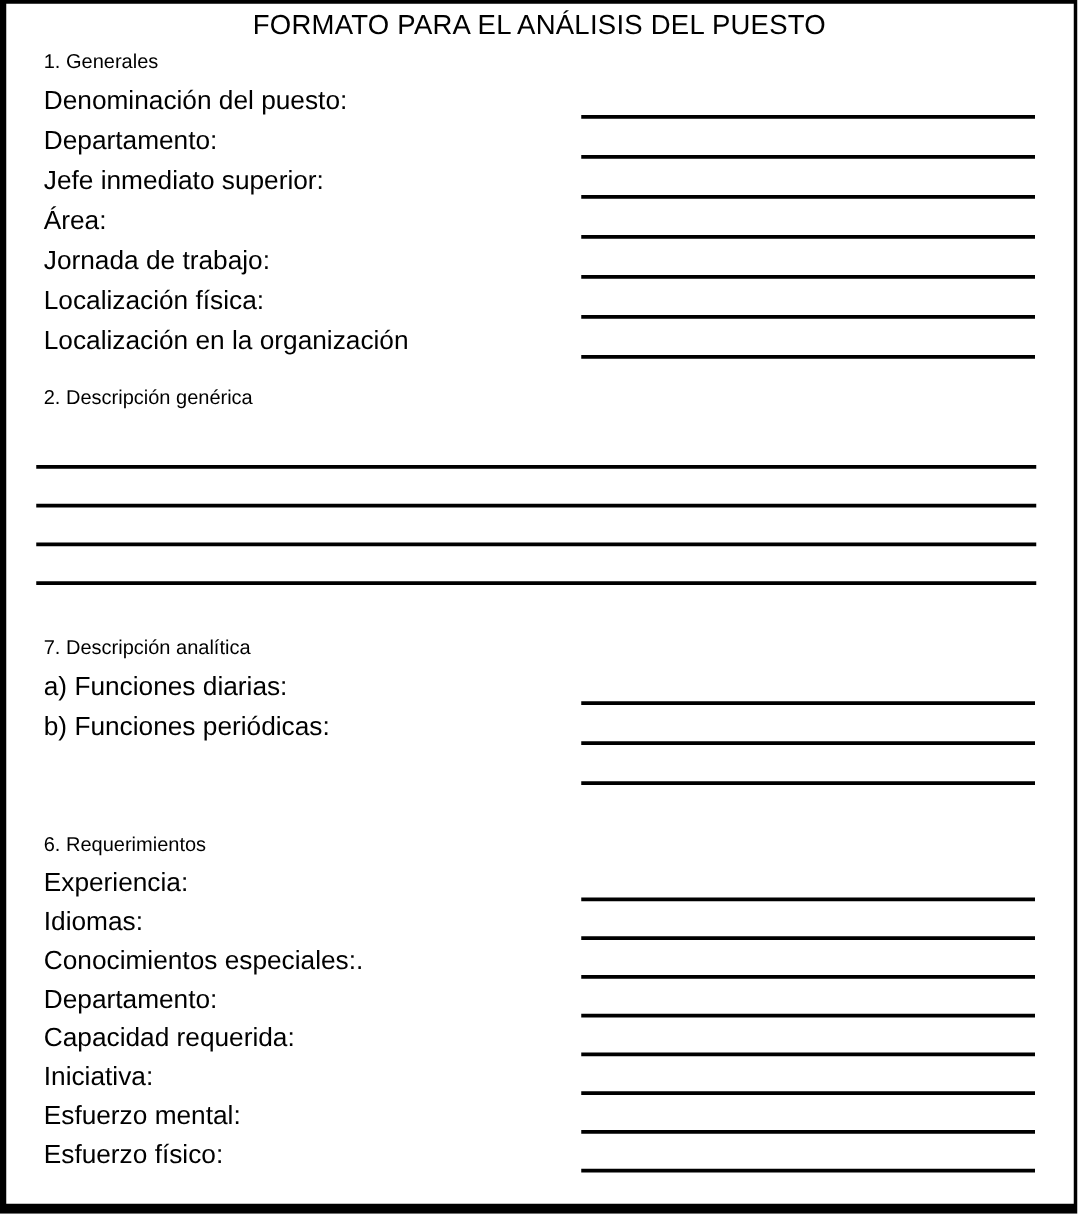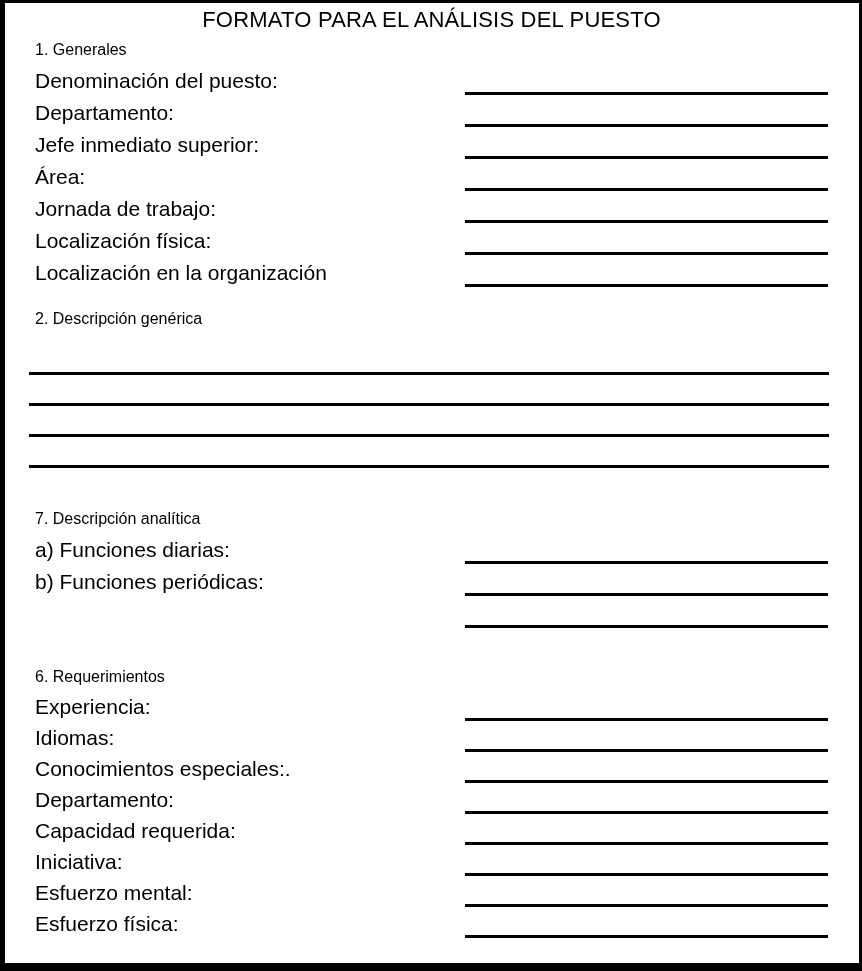--- a/index.html
+++ b/index.html
@@ -158,17 +158,17 @@
   </div>
   <div class="field-row compact">
     <span class="field-label">Iniciativa:</span>
     <span class="fill-line"></span>
   </div>
   <div class="field-row compact">
     <span class="field-label">Esfuerzo mental:</span>
     <span class="fill-line"></span>
   </div>
   <div class="field-row compact">
-    <span class="field-label">Esfuerzo física:</span>
+    <span class="field-label">Esfuerzo físico:</span>
     <span class="fill-line"></span>
   </div>
 
 </div>
 
 </body></html>

